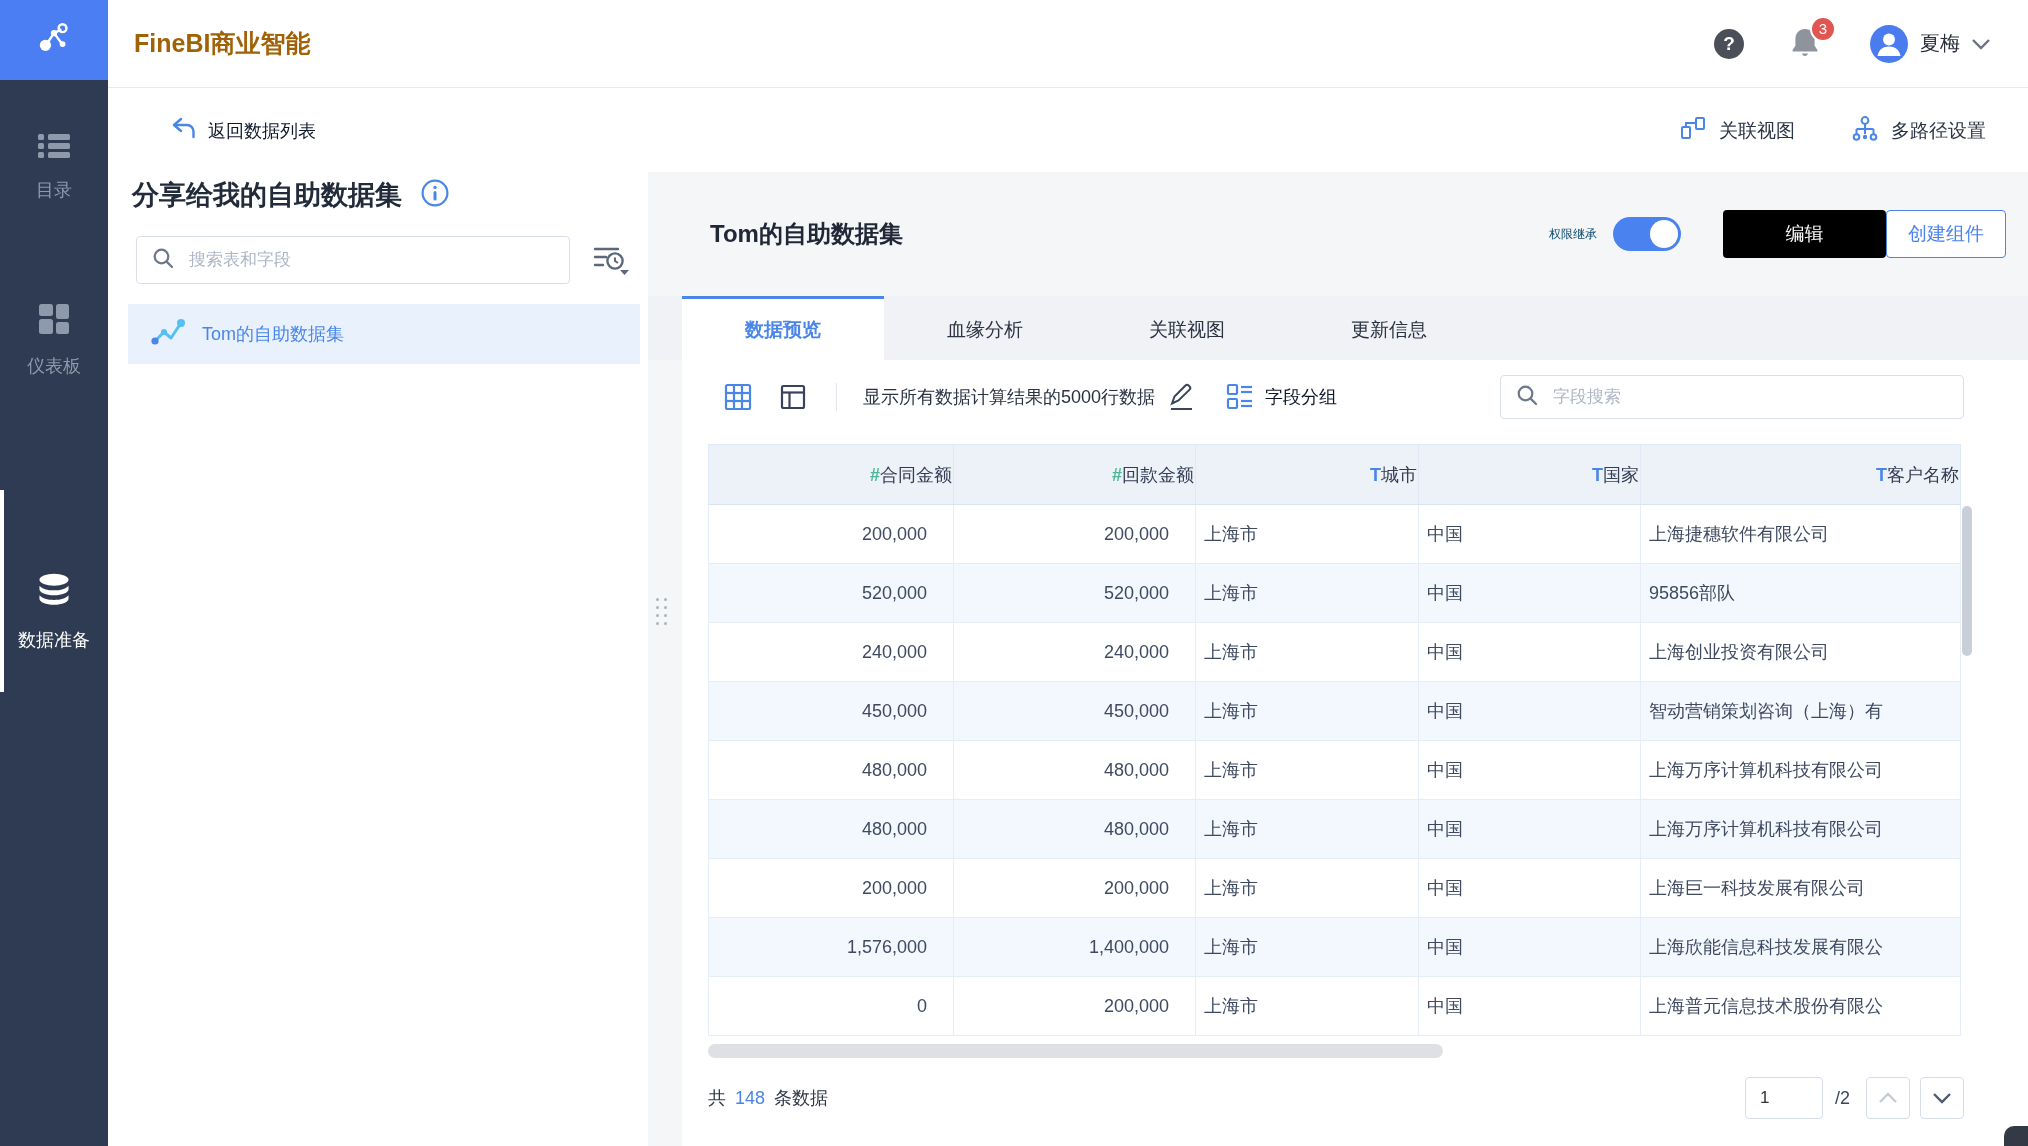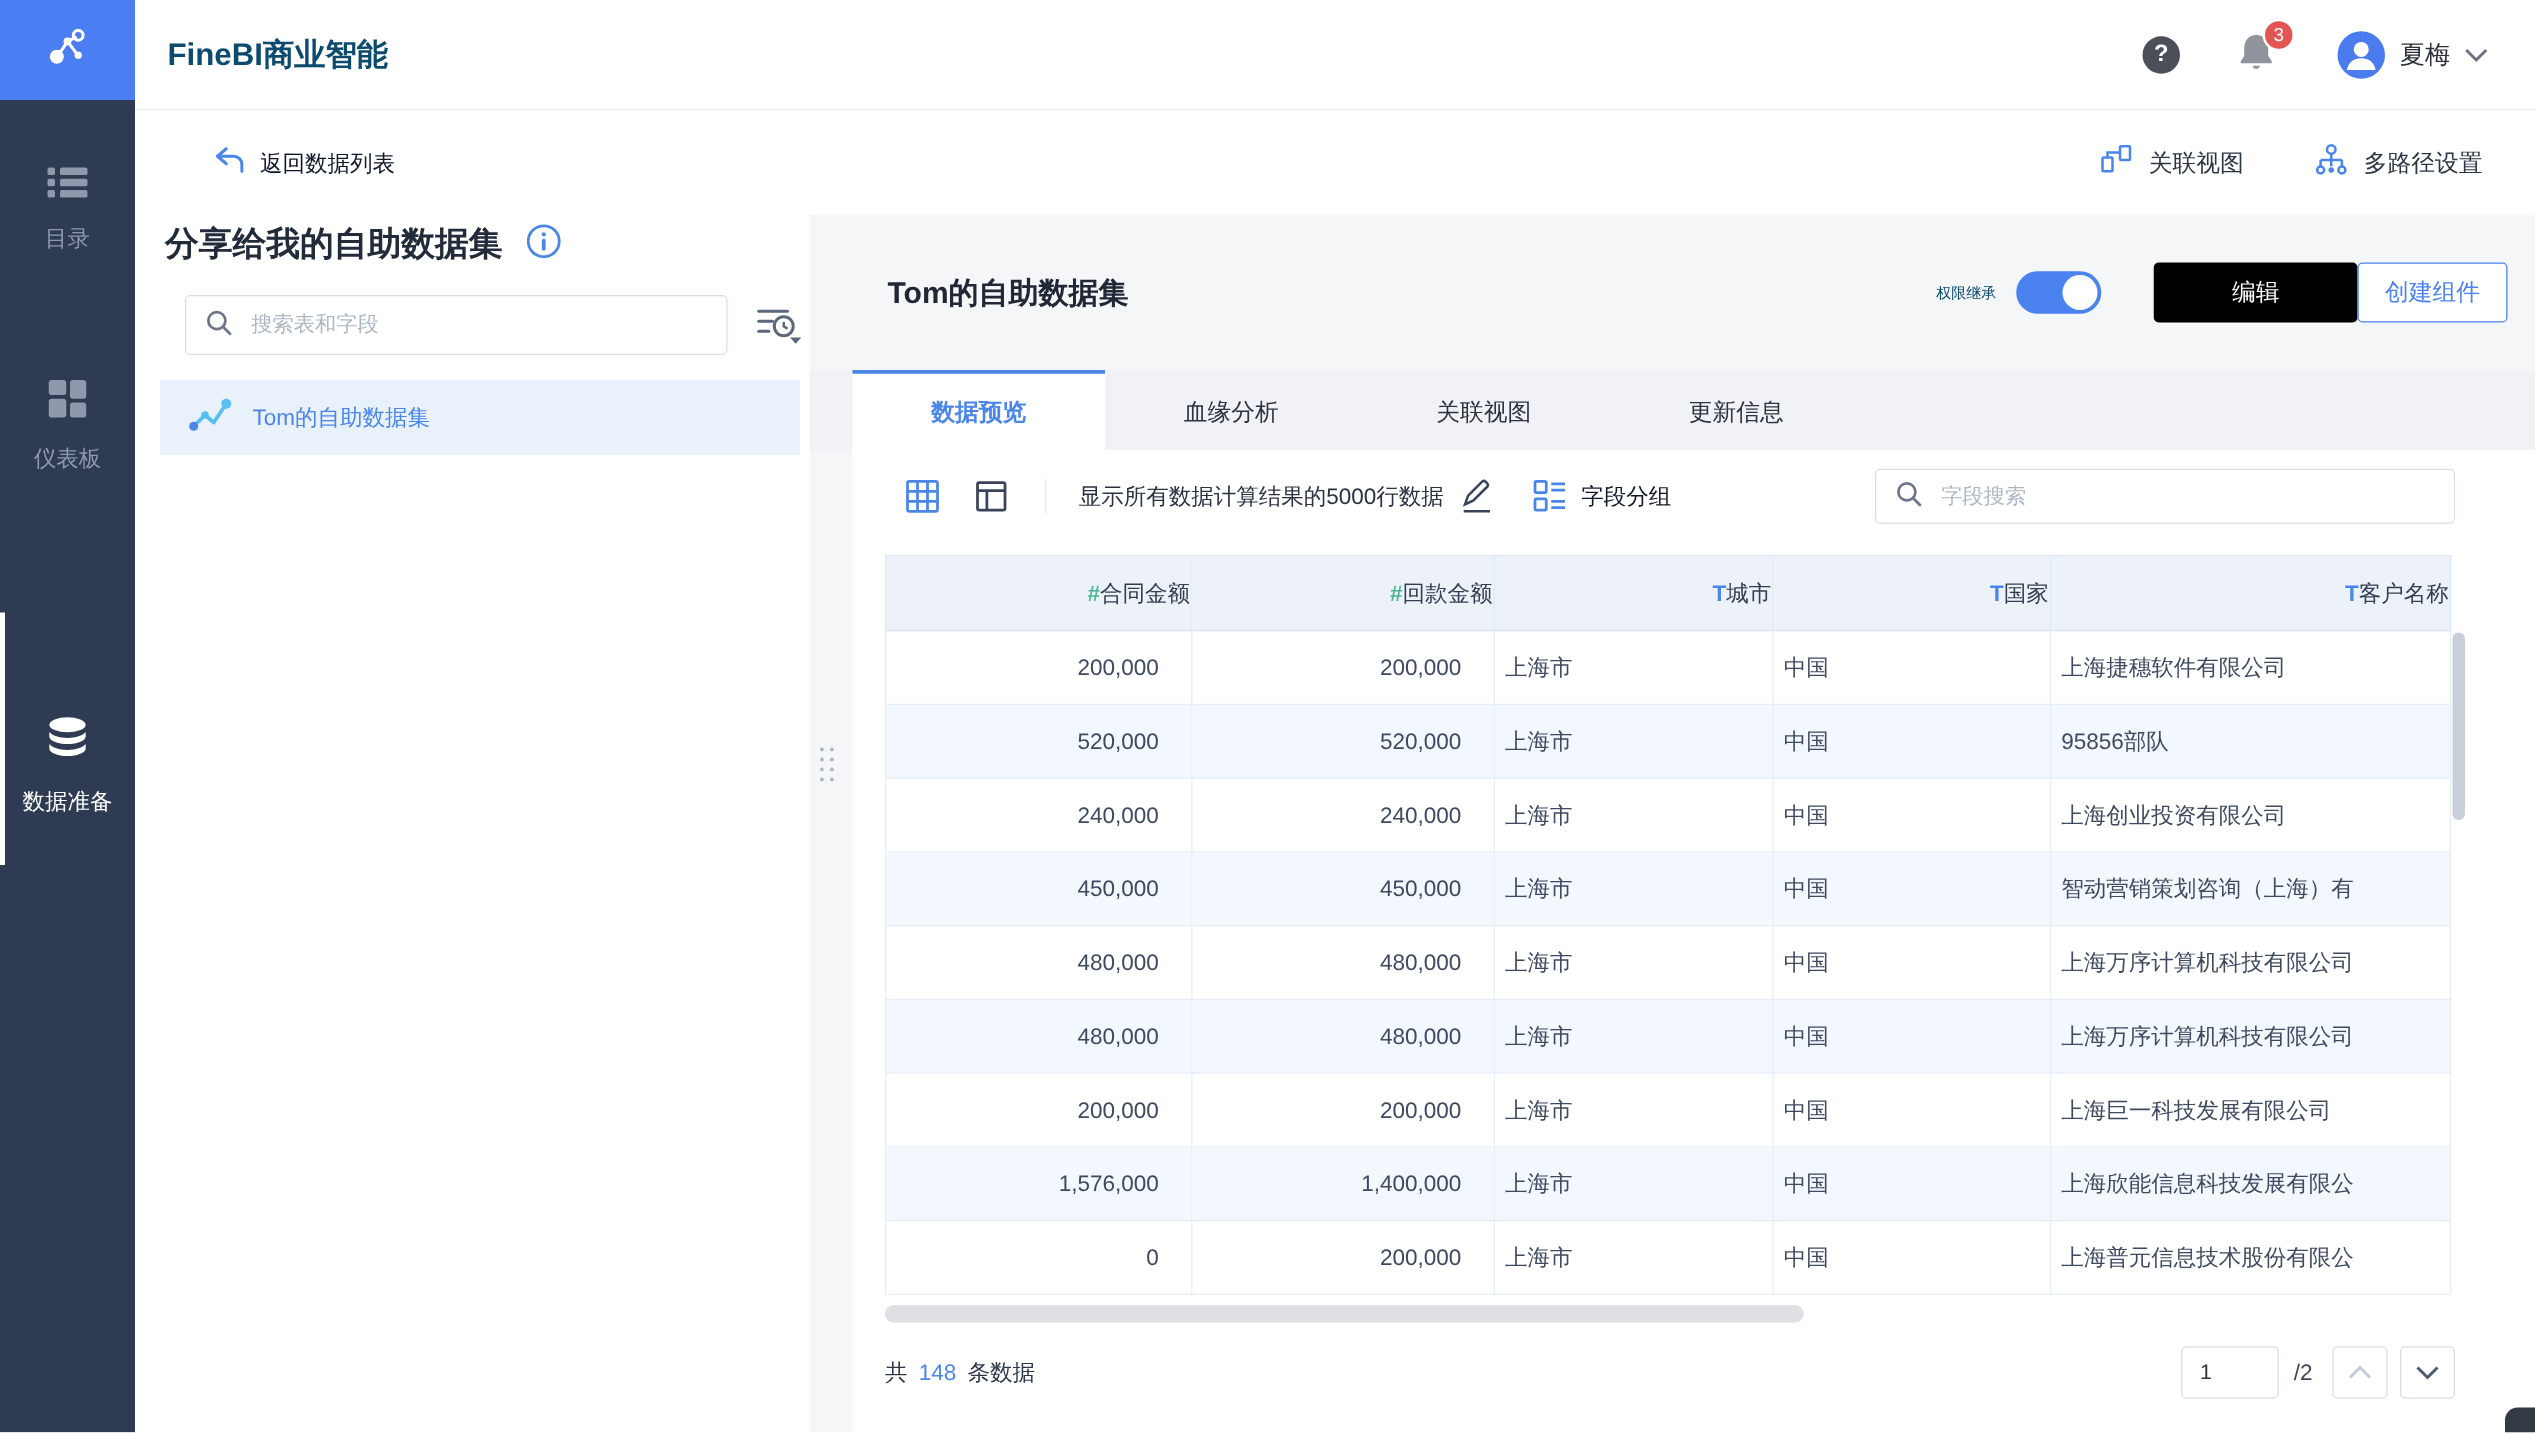--- a/index.html
+++ b/index.html
@@ -2,21 +2,21 @@
 <html><head>
 <meta charset="utf-8">
 <style>
   html,body{margin:0;padding:0;background:#fff;}
   *{box-sizing:border-box;font-family:"Liberation Sans","DejaVu Sans",sans-serif;}
   #page{position:relative;width:2028px;height:1146px;overflow:hidden;background:#fff;}
 
   
   #logo-block{position:absolute;left:0;top:0;width:108px;height:80px;background:#4a7ef2;display:flex;align-items:center;justify-content:center;}
   #header{position:absolute;left:108px;top:0;width:1920px;height:88px;background:#fff;border-bottom:1px solid #e9ebee;display:flex;align-items:center;}
-  .app-title{margin-left:26px;font-size:25px;font-weight:700;color:#0c4a6e;}
+  .app-title{margin-left:26px;font-size:25px;font-weight:700;color:#a16207;}
   .header-right{margin-left:auto;margin-right:36px;display:flex;align-items:center;}
   .help-circle{width:30px;height:30px;border-radius:50%;background:#4b5058;color:#fff;font-size:19px;font-weight:700;display:flex;align-items:center;justify-content:center;cursor:pointer;}
   .bell-wrap{position:relative;margin-left:46px;cursor:pointer;}
   .badge{position:absolute;top:-10px;right:-16px;min-width:26px;height:26px;padding:0 4px;border-radius:13px;background:#e15552;border:2px solid #fff;color:#fff;font-size:15px;display:flex;align-items:center;justify-content:center;}
   .avatar{margin-left:50px;width:38px;height:38px;border-radius:50%;background:#4a7cf0;display:flex;align-items:center;justify-content:center;cursor:pointer;}
   .user-name{margin-left:12px;font-size:20px;color:#2a2f3a;}
   .user-chevron{margin-left:10px;cursor:pointer;display:flex;}
 
   
   #sidebar{position:absolute;left:0;top:80px;width:108px;height:1066px;background:#2e3b52;}
@@ -29,21 +29,21 @@
   #secondary{position:absolute;left:108px;top:89px;width:1920px;height:83px;background:#fff;display:flex;align-items:center;}
   .back-link{margin-left:62px;display:flex;align-items:center;gap:12px;color:#0f172a;font-size:18px;cursor:pointer;}
   .sec-actions{margin-left:auto;margin-right:42px;display:flex;align-items:center;gap:56px;}
   .sec-action{display:flex;align-items:center;gap:12px;cursor:pointer;}
   .sec-action span.lbl{font-size:19px;color:#2c3545;}
 
   
   #left-panel{position:absolute;left:108px;top:172px;width:540px;height:974px;background:#fff;}
   .panel-heading-row{position:absolute;left:24px;top:2px;display:flex;align-items:center;gap:18px;height:42px;}
   .panel-heading{font-size:27px;font-weight:700;color:#222b3a;}
-  .panel-search-row{position:absolute;left:40px;top:64px;display:flex;align-items:center;}
+  .panel-search-row{position:absolute;left:28px;top:64px;display:flex;align-items:center;}
   .search-box{width:434px;height:48px;border:1px solid #d9dee8;border-radius:4px;background:#fff;display:flex;align-items:center;padding-left:14px;gap:12px;}
   .search-box input{border:0;outline:0;flex:1;font-size:17px;color:#333;background:transparent;}
   .search-box input::placeholder{color:#aeb6c6;}
   .sort-filter{margin-left:22px;cursor:pointer;display:flex;}
   .dataset-item{position:absolute;left:20px;top:132px;width:512px;height:60px;background:#e9f1fd;display:flex;align-items:center;gap:16px;padding-left:22px;cursor:pointer;}
   .dataset-item .ds-label{font-size:18px;color:#4a86e8;}
 
   
   #main{position:absolute;left:648px;top:172px;width:1380px;height:974px;background:#f5f6f8;}
   .main-titlebar{position:absolute;left:0;top:0;right:0;height:124px;display:flex;align-items:center;}

